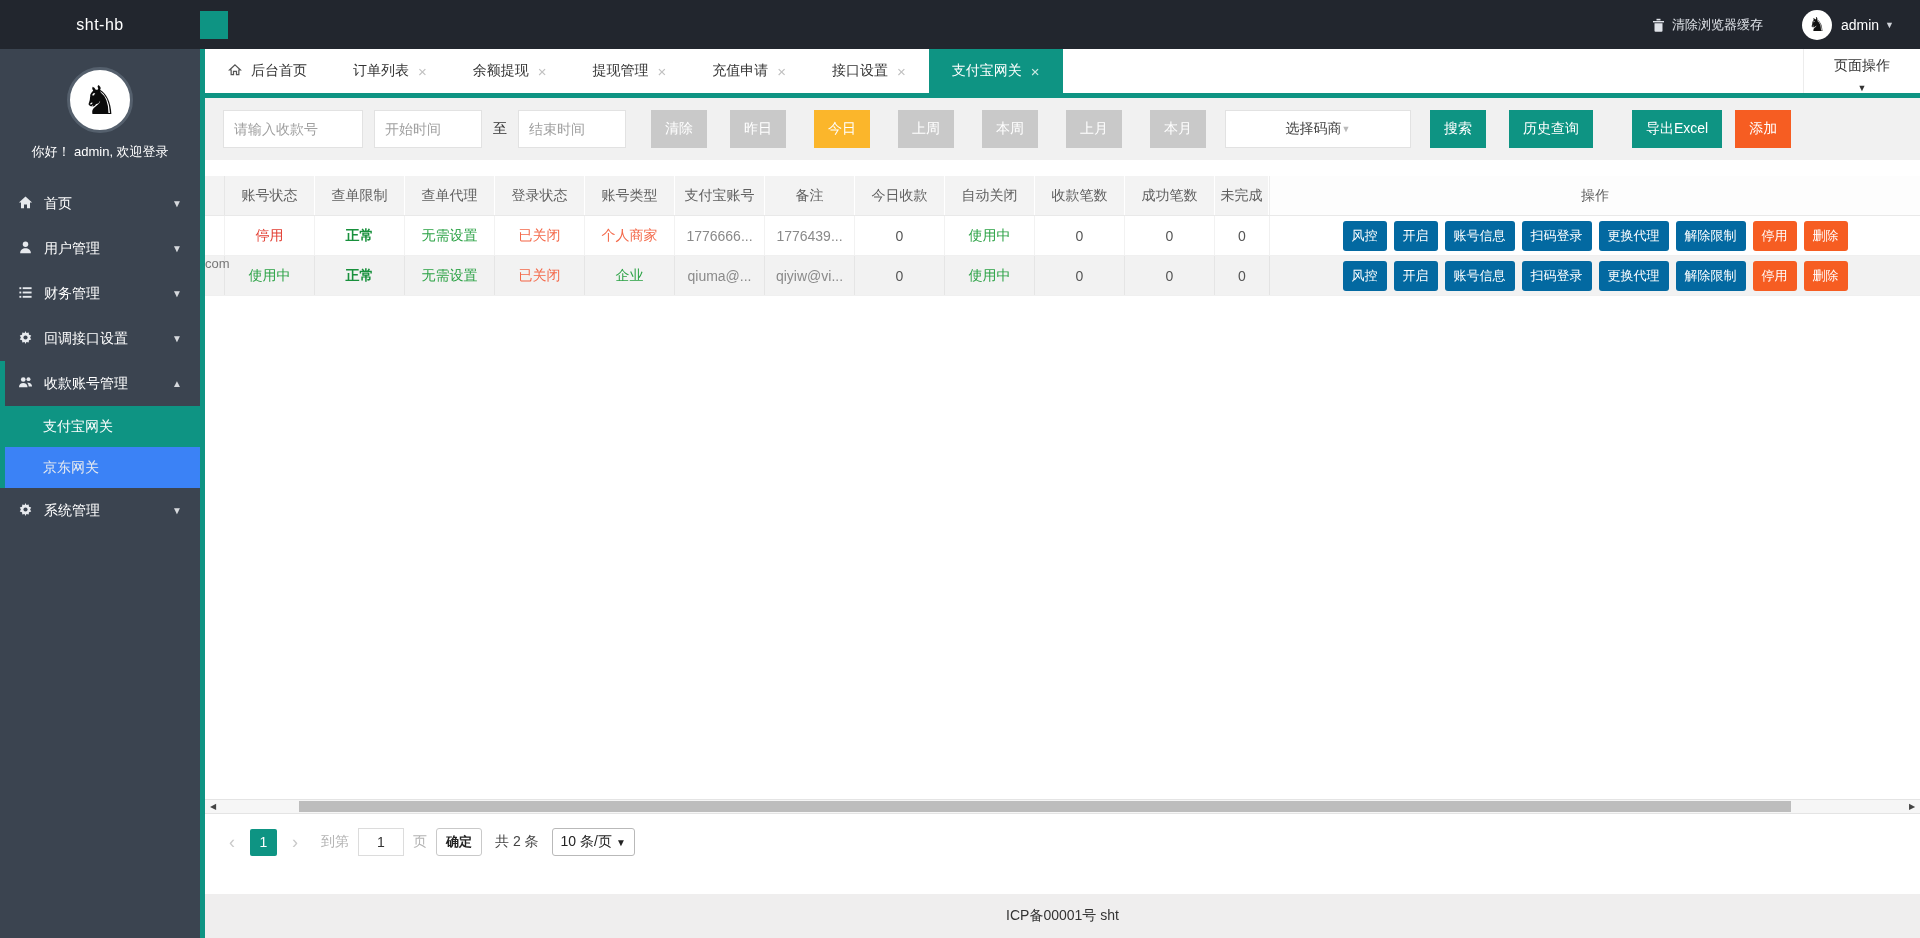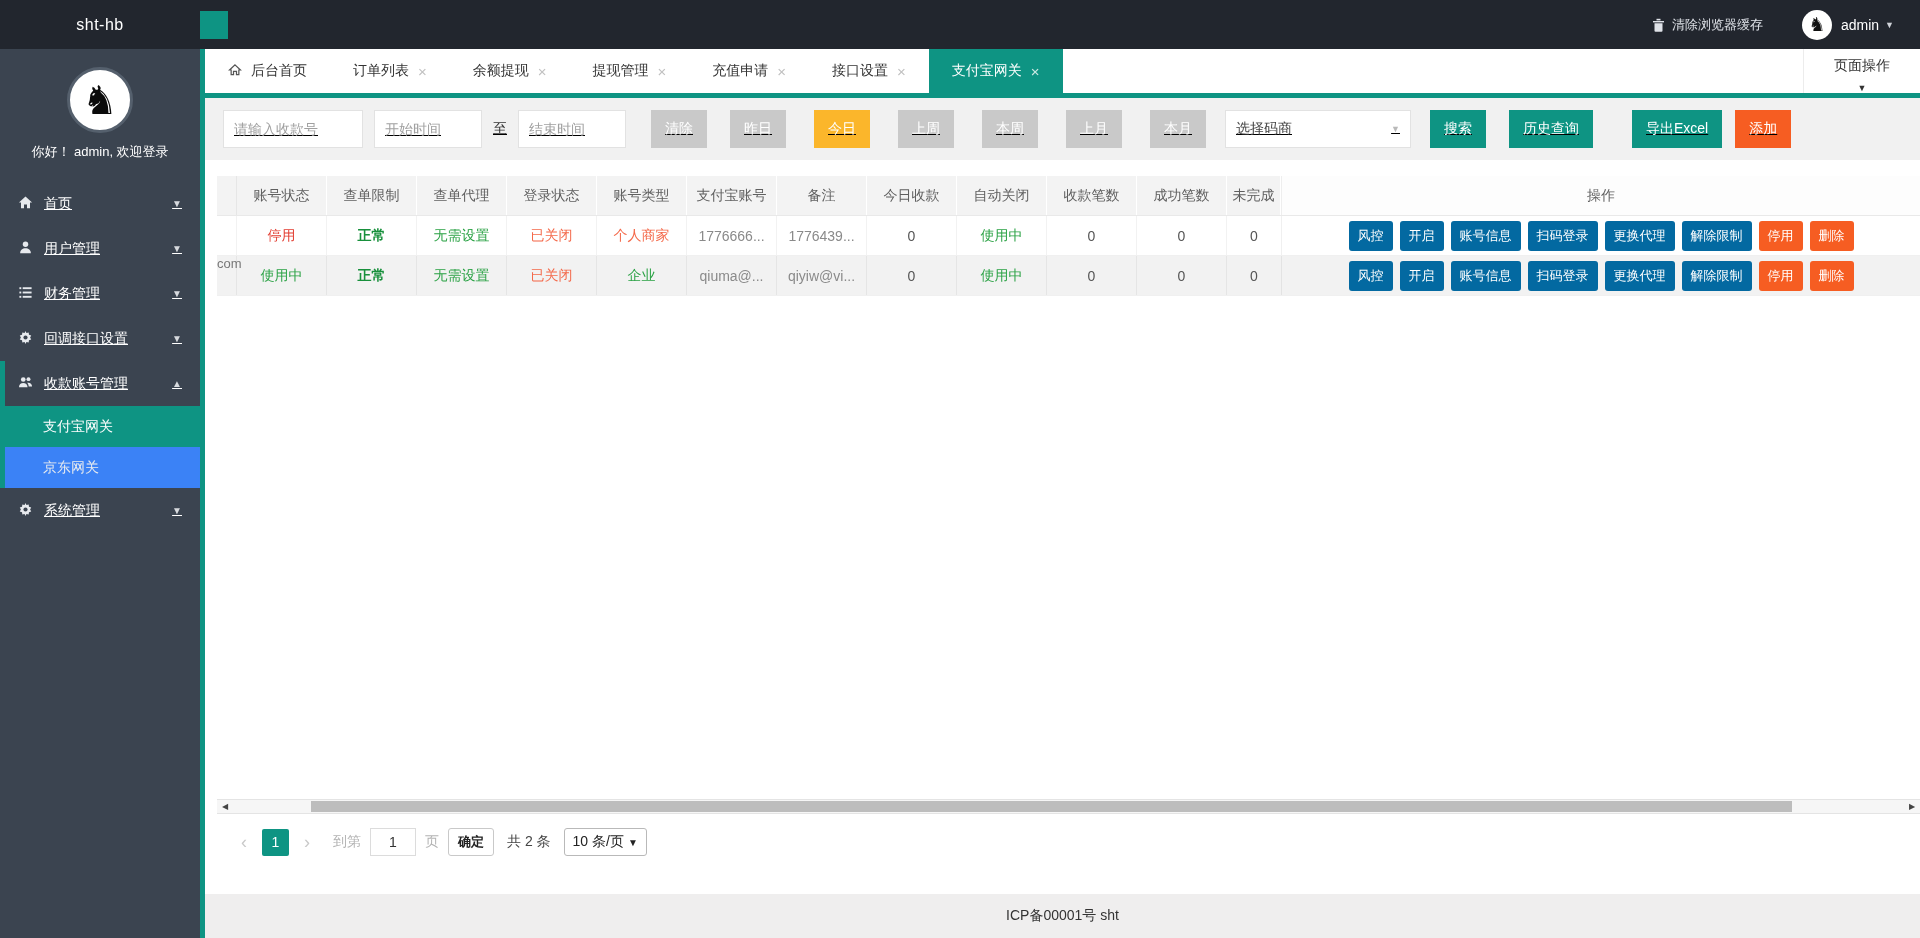--- a/index.html
+++ b/index.html
@@ -22,21 +22,21 @@
   .sidebar { width:200px; background:#3b4450; color:#fff; flex-shrink:0; }
   .teal-strip { width:5px; background:#0e9483; flex-shrink:0; }
   .main { flex:1; display:flex; flex-direction:column; background:#f1f1f1; min-width:0; }
 
   
   .logo-wrap { display:flex; justify-content:center; margin:18px 0 10px; }
   .logo { width:66px; height:66px; border-radius:50%; background:#fff; border:3px solid #55606d;
     display:flex; align-items:center; justify-content:center; font-size:40px; color:#0b0b0b; }
   .greeting { text-align:center; font-size:13px; color:#fff; margin-bottom:20px; }
   .menu-item { height:45px; display:flex; align-items:center; gap:11px; padding:0 18px;
-    font-size:14px; color:#fff; cursor:pointer;text-decoration:underline; }
+    font-size:14px; color:#fff; cursor:pointer; }
   .menu-item svg { width:15px; height:15px; fill:#e7eaee; flex-shrink:0; }
   .menu-caret { margin-left:auto; font-size:10px; color:#d7dade; }
   .expanded-group { border-left:5px solid #0e9483; }
   .expanded-group .menu-item { padding-left:13px; }
   .sub-item { height:41px; display:flex; align-items:center; padding-left:38px;
     font-size:14px; color:#e9ecef; cursor:pointer; }
   .sub-item.active { background:#0e9483; color:#fff; }
   .sub-item.dark { background:#3b82f6; }
 
   
@@ -47,40 +47,40 @@
   .tab svg { width:14px; height:14px; fill:none; stroke:#555; stroke-width:1.4; }
   .tab .close-x { color:#c0c0c0; font-size:15px; }
   .tab.active { background:#0e9483; color:#fff; }
   .tab.active .close-x { color:#cfe9e4; }
   .page-ops { margin-left:auto; display:flex; align-items:center; gap:8px; padding:0 30px;
     border-left:1px solid #ececec; font-size:14px; color:#333; cursor:pointer;flex-direction:column; }
   .page-ops .caret-sm { color:#333; }
 
   
   .filterbar { display:flex; align-items:center; gap:11px; padding:12px 0 12px 18px;
-    background:#f1f1f1; flex-wrap:nowrap;text-decoration:underline; }
+    background:#f1f1f1; flex-wrap:nowrap; }
   .f-input { height:38px; border:1px solid #e2e2e2; background:#fff; padding:0 10px;
     font-size:14px; color:#333; }
   .f-input::placeholder { color:#a0a0a0; }
   .in-account { width:140px; }
   .in-date { width:108px; }
   .to-label { font-size:14px; color:#333; }
   .btn { height:38px; border:none; color:#fff; font-size:14px; cursor:pointer; padding:0 14px; }
   .btn-gray { background:#c9c9c9; }
   .btn-yellow { background:#fbb62b; }
   .btn-teal { background:#0e9483; }
   .btn-orange { background:#f65d22; }
   .btn + .btn { margin-left:2px; }
   .merchant-select { width:186px; height:38px; background:#fff; border:1px solid #e2e2e2;
-    display:flex; align-items:center; justify-content:space-between; padding:0 10px;
+    display:flex; align-items:center; justify-content:center; padding:0 22px;
     font-size:14px; color:#444; cursor:pointer; }
   .merchant-select .caret-sm { color:#b9b9b9; }
 
   
-  .panel { flex:1; background:#fff; display:flex; flex-direction:column; padding-top:16px; min-height:0;padding-left:12px; }
+  .panel { flex:1; background:#fff; display:flex; flex-direction:column; padding-top:16px; min-height:0; }
   .tbl { width:100%; font-size:14px; }
   .tr { display:flex; height:40px; align-items:stretch; position:relative; }
   .th,.td { width:90px; flex-shrink:0; display:flex; align-items:center; justify-content:center;
     border-right:1px solid rgba(0,0,0,.05); white-space:nowrap; overflow:hidden; }
   .clipcell { width:20px; justify-content:flex-start; font-size:13px; color:#777; border-right:1px solid rgba(0,0,0,.05); }
   .head { background:#f3f3f3; color:#5f5f5f; border-bottom:1px solid #e9e9e9; }
   .head .th { border-right:1px solid #fff; }
   .th-unf,.td-unf { width:54px; border-right:none; }
   .cell-action { flex:1; display:flex; align-items:center; justify-content:center; gap:7px;
     border-left:1px solid rgba(0,0,0,.06); min-width:0; }

